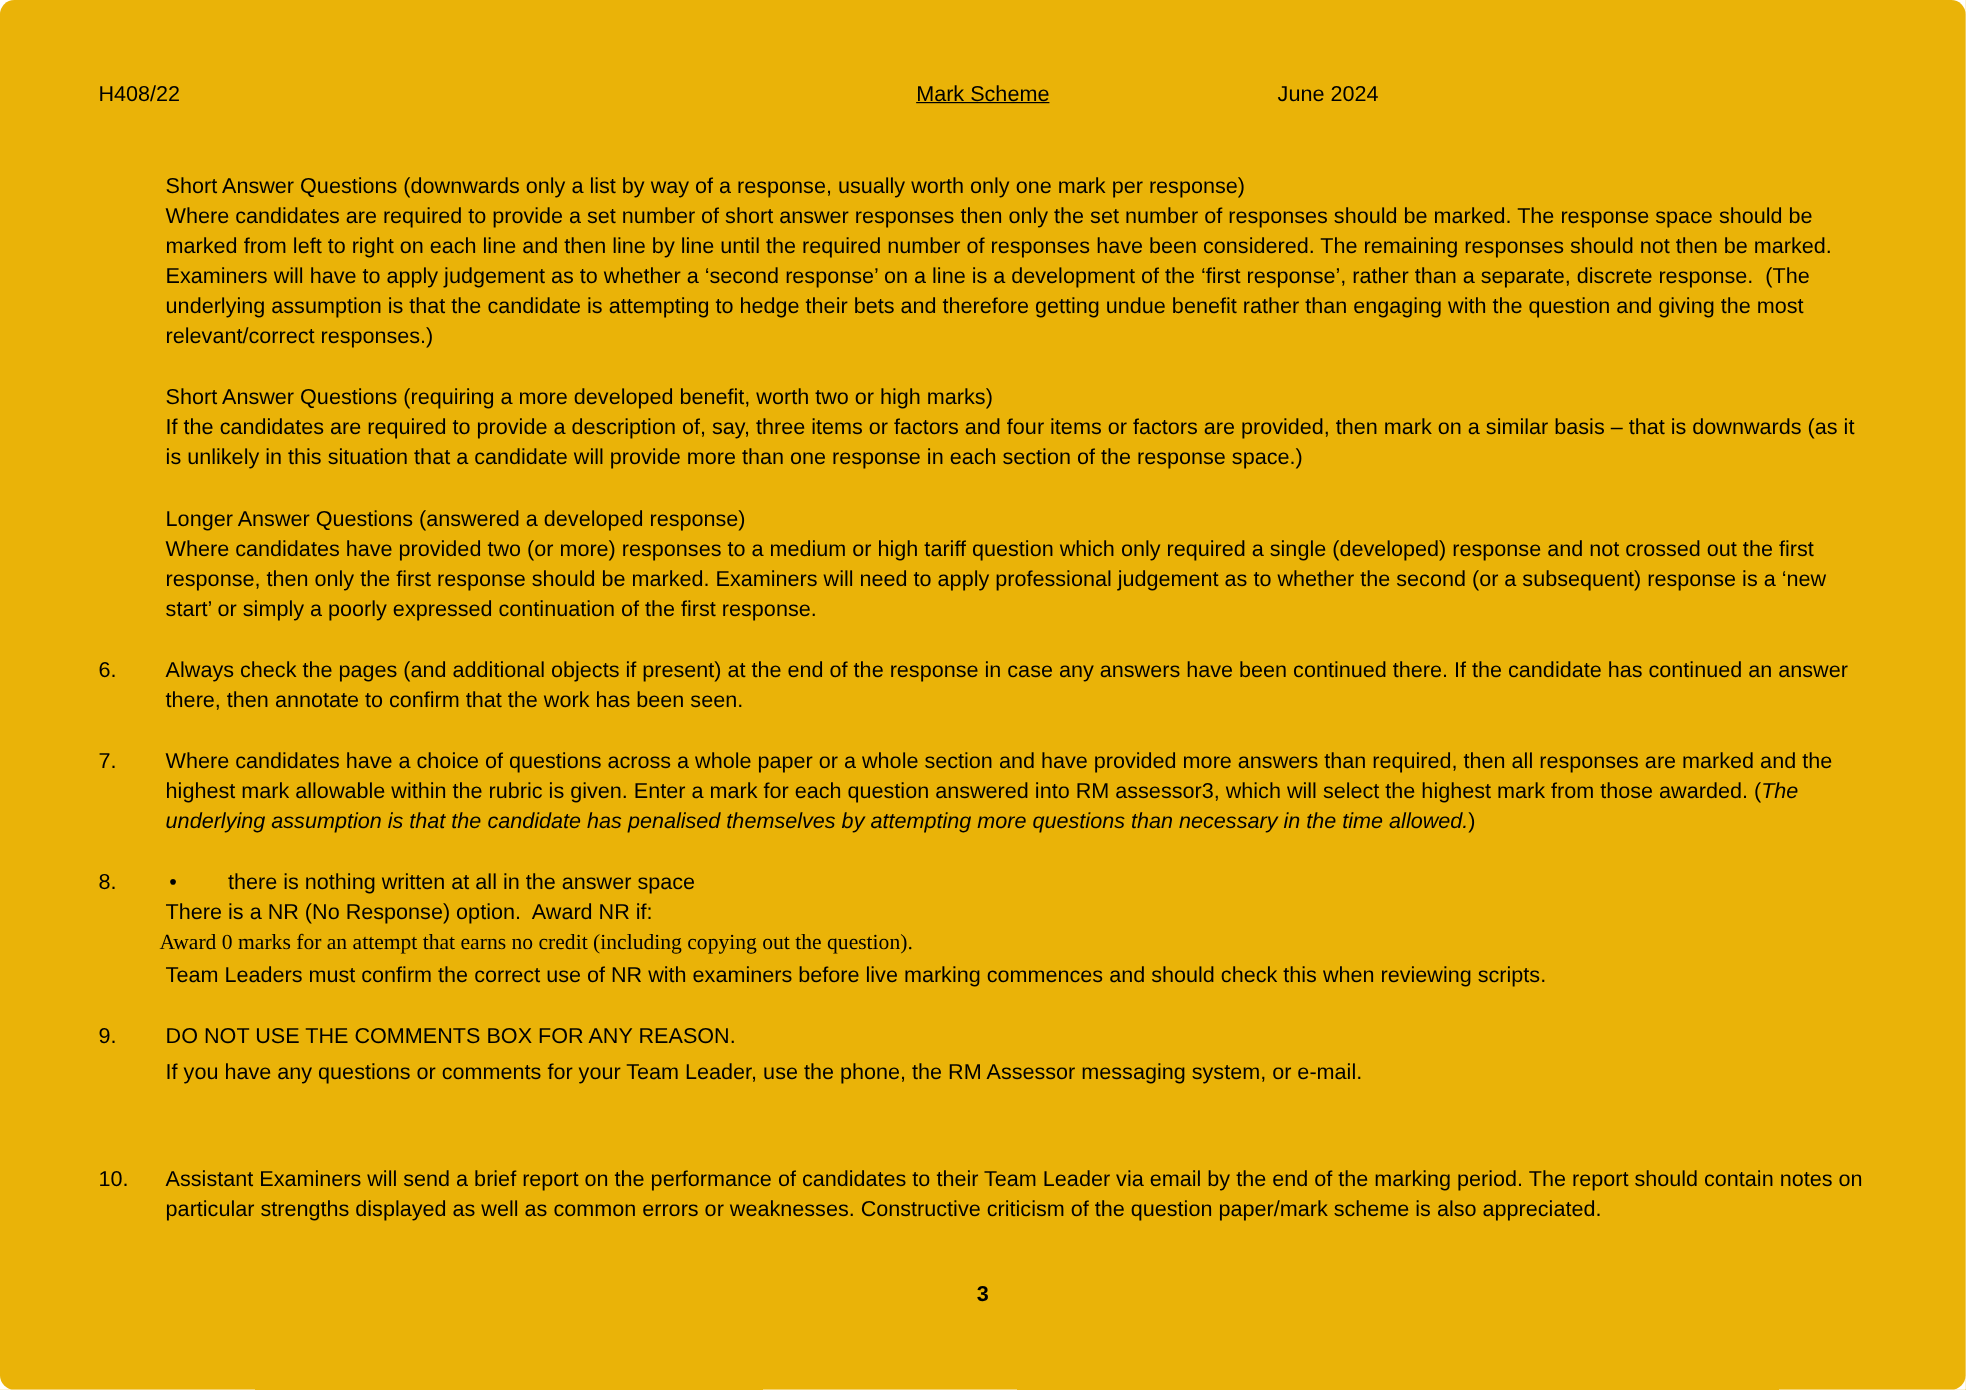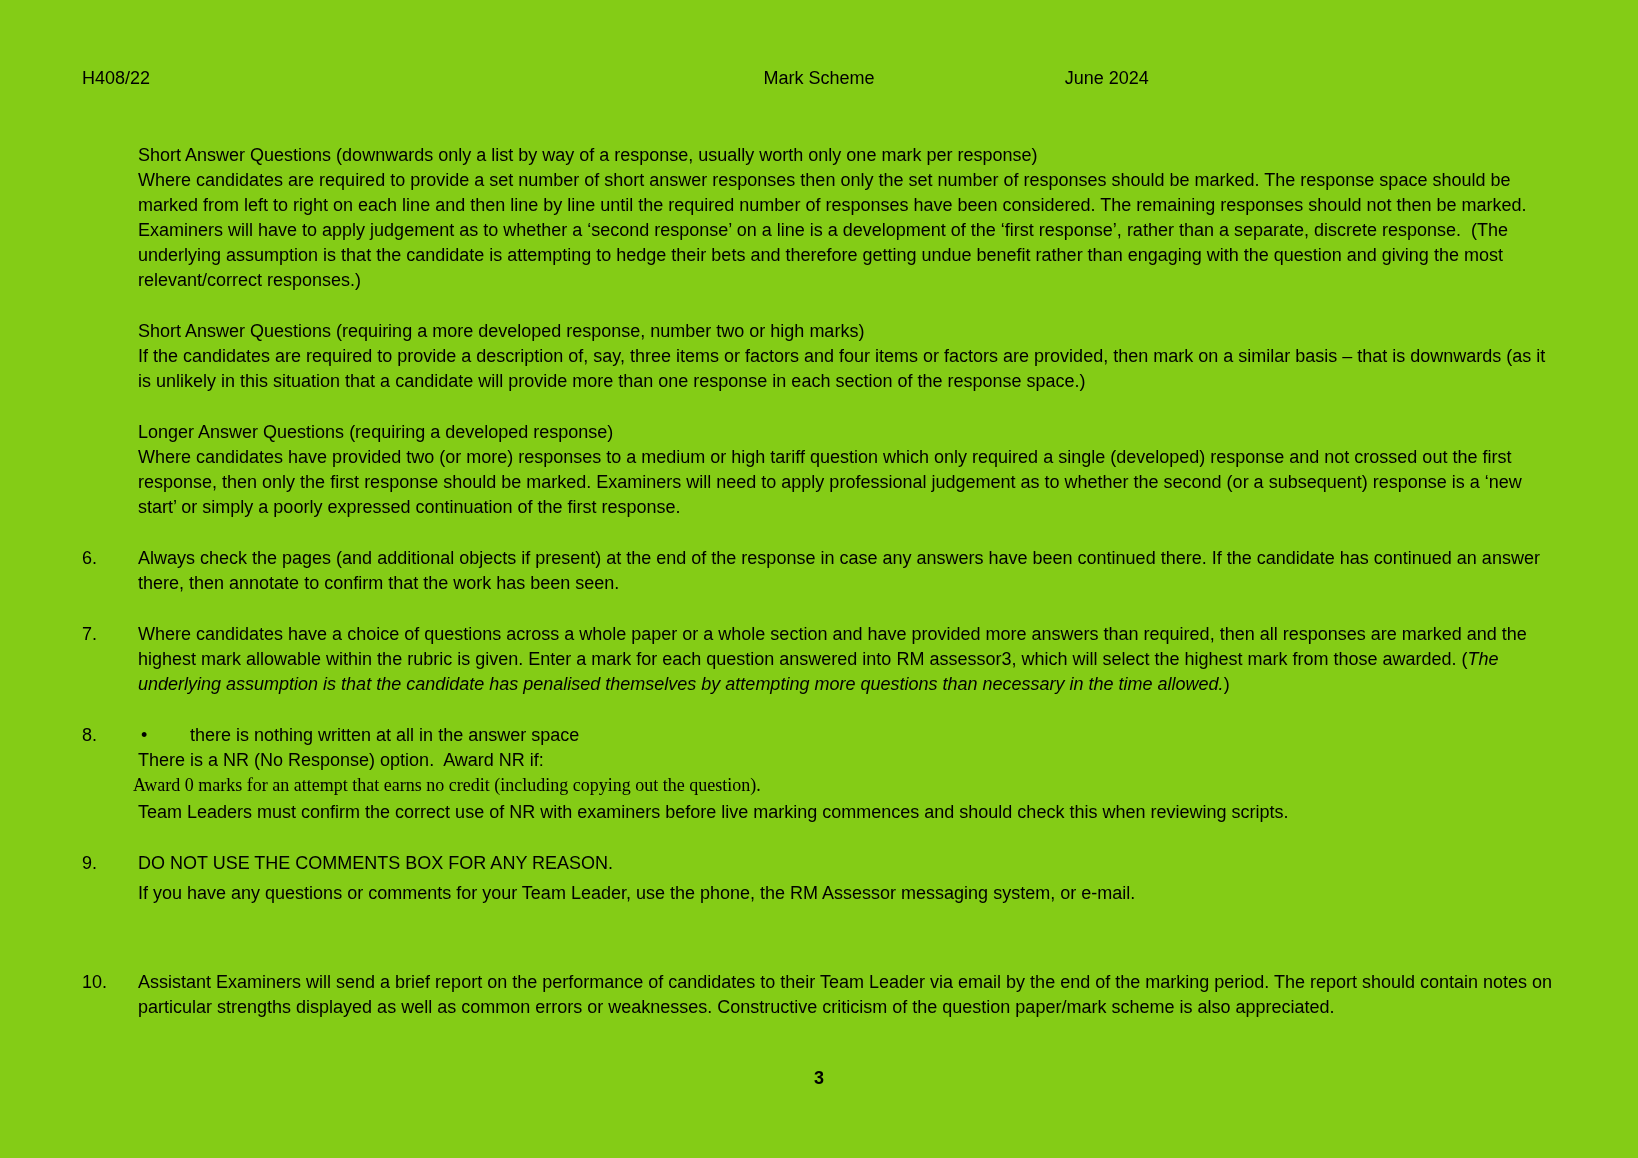--- a/index.html
+++ b/index.html
@@ -13,32 +13,33 @@
     position: relative;
     overflow: hidden;
     font-family: "Liberation Sans", sans-serif;
     font-size: 18px;
     line-height: 25px;
     color: #000000;
   }
   .page {
     position: absolute;
     inset: 0;
-    background: #84cc16;
+    background: #eab308;
+    border-radius: 12px;
   }
   .doc-header {
     position: absolute;
     top: 66px;
     left: 82px;
     right: 82px;
     display: flex;
     align-items: baseline;
   }
   .doc-header .h-left  { flex: 1; text-align: left; }
-  .doc-header .h-center{ flex: 1; text-align: center; }
+  .doc-header .h-center{ flex: 1; text-align: center; text-decoration: underline; }
   .doc-header .h-right { flex: 1; }
 
   .content {
     position: absolute;
     top: 143px;
     left: 82px;
     right: 82px;
   }
   .block {
     display: flex;
@@ -84,28 +85,28 @@
       <div class="block">
         <div class="num"></div>
         <div class="txt">
           <p class="line"><span class="b ">Short Answer Questions</span><span class=""> (downwards only a list by way of a response, usually worth only </span><span class="b ">one mark per response</span><span class="">)</span></p>
           <p class="line"><span class="">Where candidates are required to provide a set number of short answer responses then only the set number of responses should be marked. The response space should be marked from left to right on each line and then line by line until the required number of responses have been considered. The remaining responses should not then be marked. Examiners will have to apply judgement as to whether a ‘second response’ on a line is a development of the ‘first response’, rather than a separate, discrete response.&nbsp; (The underlying assumption is that the candidate is attempting to hedge their bets and therefore getting undue benefit rather than engaging with the question and giving the most relevant/correct responses.)</span></p>
         </div>
       </div>
       <div class="block">
         <div class="num"></div>
         <div class="txt">
-          <p class="line"><span class="b ">Short Answer Questions</span><span class=""> (requiring a more developed response, number </span><span class="b ">two or high marks</span><span class="">)</span></p>
+          <p class="line"><span class="b ">Short Answer Questions</span><span class=""> (requiring a more developed benefit, worth </span><span class="b ">two or high marks</span><span class="">)</span></p>
           <p class="line"><span class="">If the candidates are required to provide a description of, say, three items or factors and four items or factors are provided, then mark on a similar basis – that is downwards (as it is unlikely in this situation that a candidate will provide more than one response in each section of the response space.)</span></p>
         </div>
       </div>
       <div class="block">
         <div class="num"></div>
         <div class="txt">
-          <p class="line"><span class="b ">Longer Answer Questions</span><span class=""> (requiring a developed response)</span></p>
+          <p class="line"><span class="b ">Longer Answer Questions</span><span class=""> (answered a developed response)</span></p>
           <p class="line"><span class="">Where candidates have provided two (or more) responses to a medium or high tariff question which only required a single (developed) response and not crossed out the first response, then only the first response should be marked. Examiners will need to apply professional judgement as to whether the second (or a subsequent) response is a ‘new start’ or simply a poorly expressed continuation of the first response.</span></p>
         </div>
       </div>
       <div class="block">
         <div class="num">6.</div>
         <div class="txt">
           <p class="line"><span class="">Always check the pages (and additional objects if present) at the end of the response in case any answers have been continued there. If the candidate has continued an answer there, then annotate to confirm that the work has been seen.</span></p>
         </div>
       </div>
       <div class="block">

